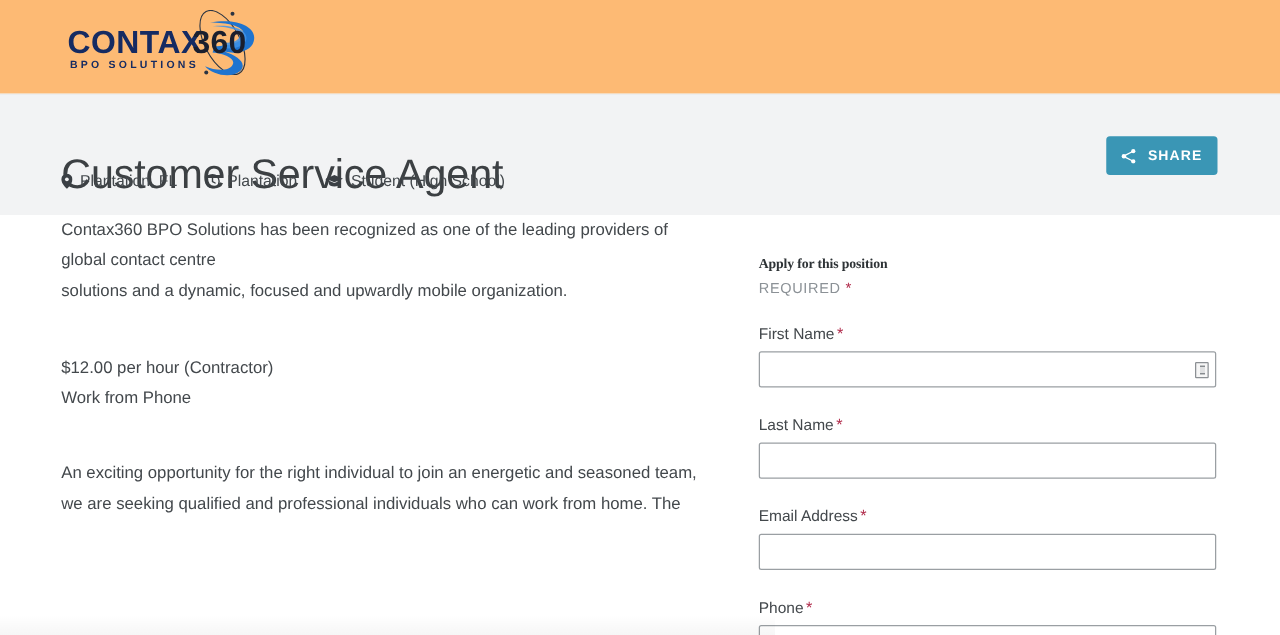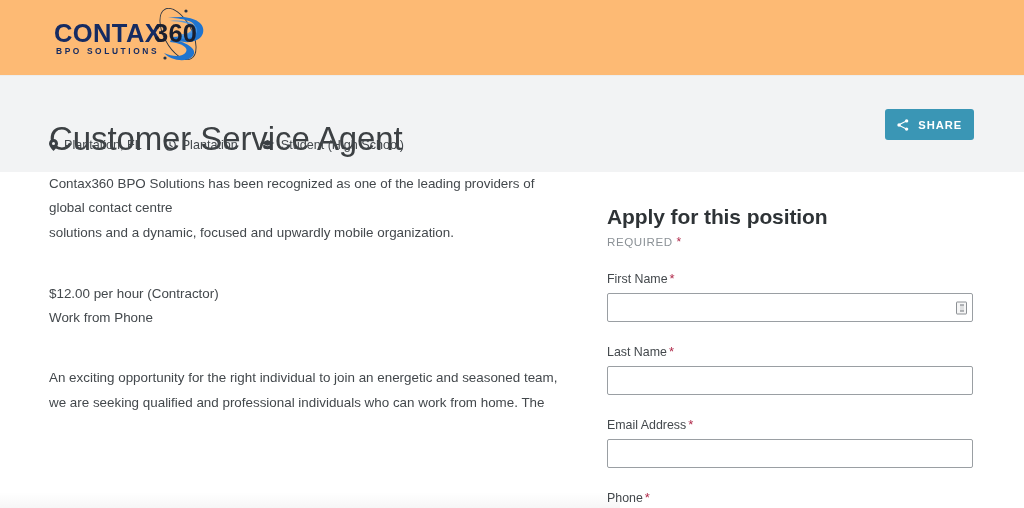--- a/index.html
+++ b/index.html
@@ -145,25 +145,26 @@
   }
 
   
   .right-col {
     position: absolute;
     left: 607px;
     top: 0;
     width: 367px;
   }
   .form-heading {
-    font-size: 21px;
+    font-size: 11px;
     font-weight: bold;
     color: #2e3336;
     margin: 33px 0 0 0;
     letter-spacing: -0.1px;
+    font-family: Liberation Serif, serif;
   }
   .required-note {
     font-size: 11.6px;
     color: #8b9196;
     letter-spacing: 0.55px;
     margin-top: 6px;
   }
   .required-note .ast { color: #b02a4a; font-size: 12px; }
 
   .field { margin-top: 22px; }

